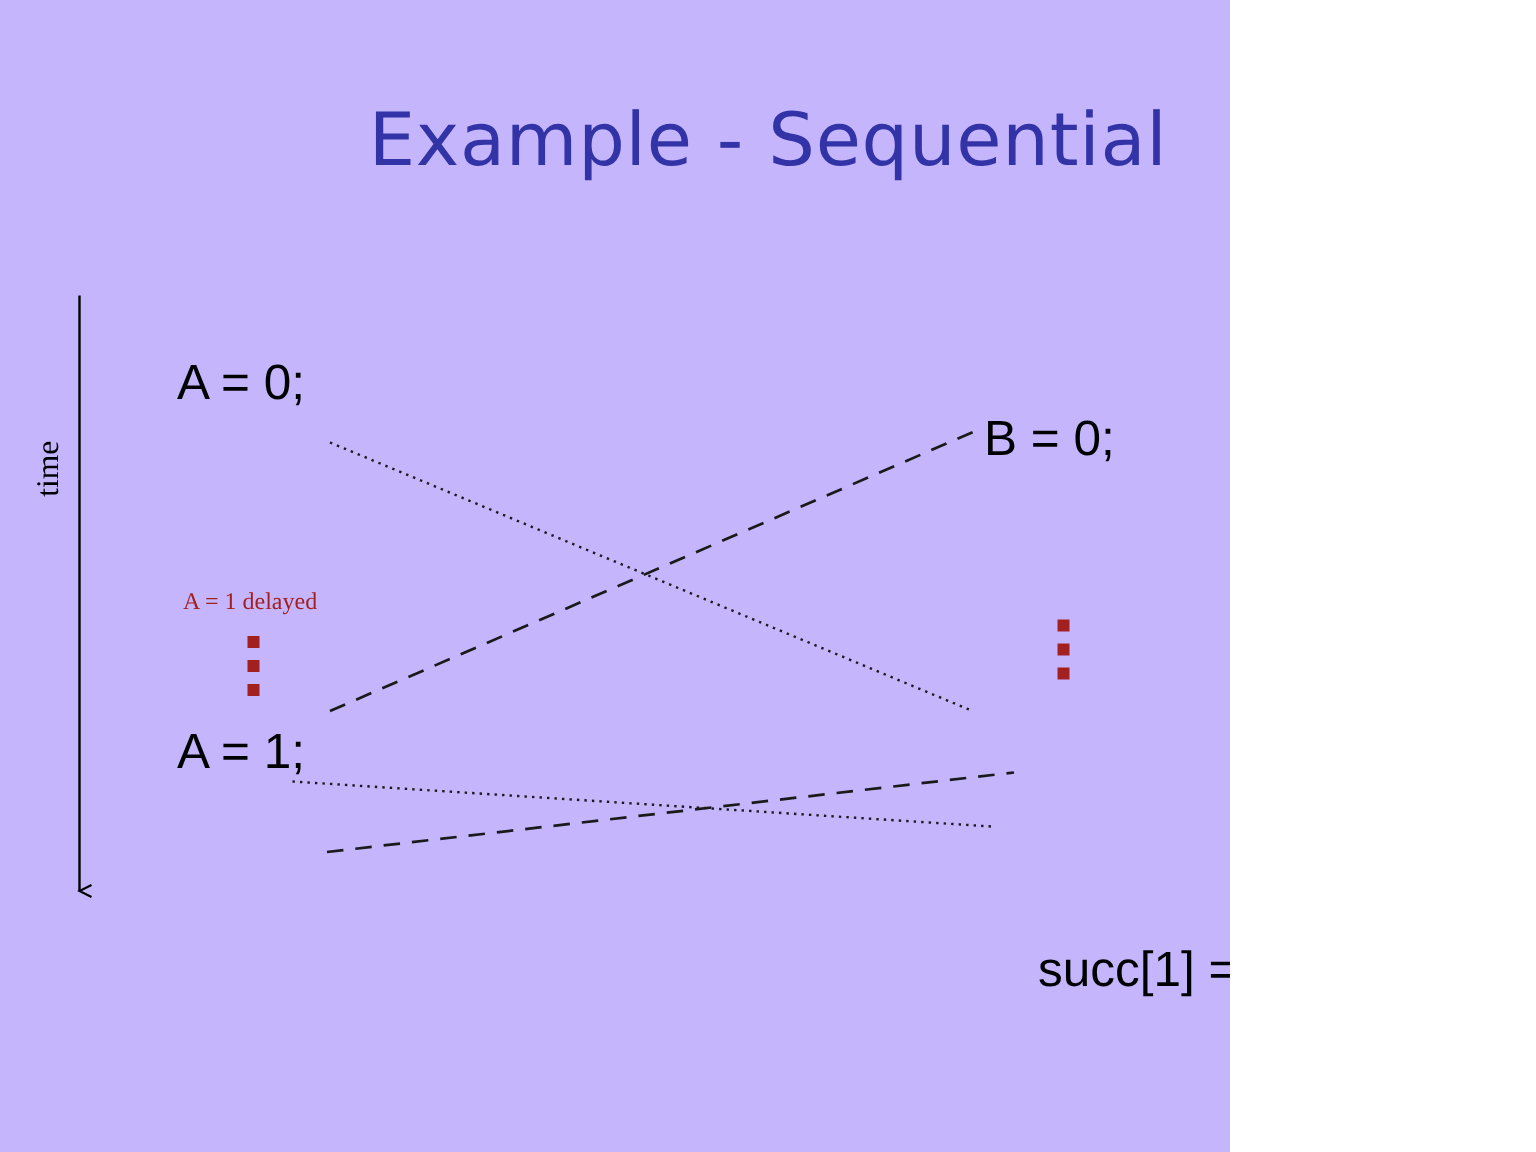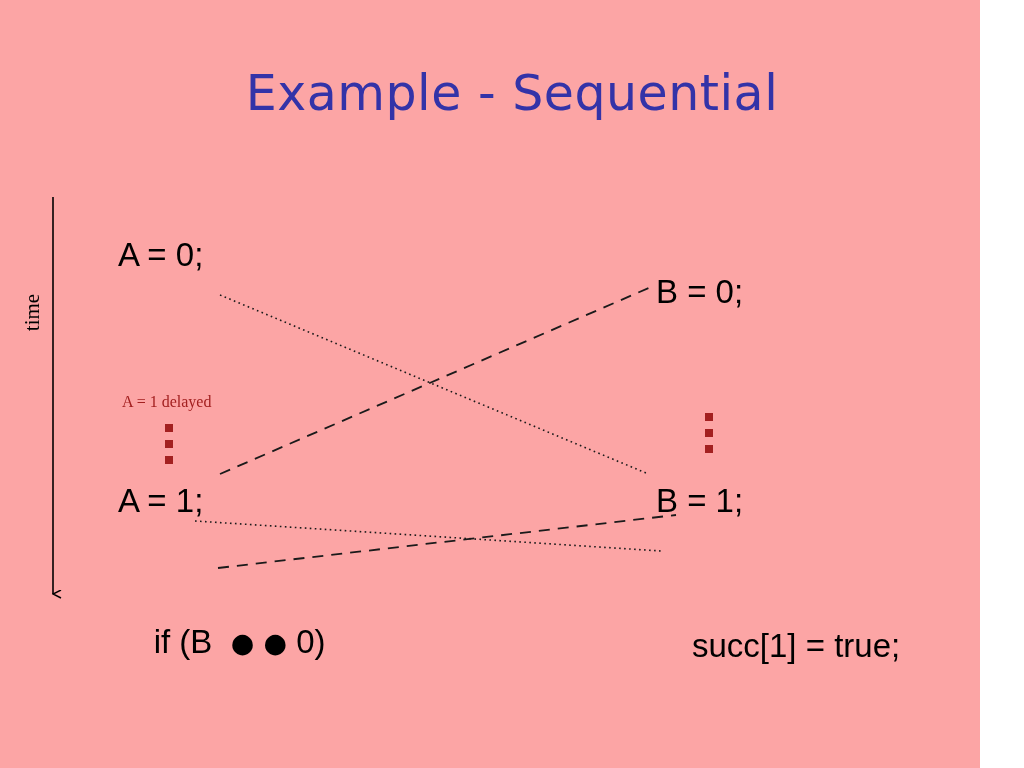--- a/index.html
+++ b/index.html
@@ -2,23 +2,23 @@
 <html><head>
 <meta charset="utf-8">
 <style>
   html, body {
     margin: 0;
     padding: 0;
     background: #ffffff;
   }
   #slide {
     position: relative;
-    width: 980px;
+    width: 820px;
     height: 768px;
-    background: #fca5a5;
+    background: #c4b5fd;
     overflow: hidden;
     font-family: "Liberation Sans", sans-serif;
   }
 
   
   #title {
     position: absolute;
     left: 160px;
     top: 64px;
     width: 704px;
@@ -129,32 +129,28 @@
   <div class="delayed" style="left:122px; top:393px;">A = 1 delayed</div>
 
   <div class="dotcol" style="left:165px; top:424px;">
     <i></i>
     <i></i>
     <i></i>
   </div>
 
   <div class="stmt" style="left:118px; top:470px;">A = 1;</div>
 
-  <div class="stmt" style="left:117px; top:573px;">
-    <span>if (B</span><span>&nbsp;&nbsp;</span><span class="bullet">●</span><span>&nbsp;</span><span class="bullet">●</span><span>&nbsp;</span><span>0)</span>
-  </div>
 
 
   <div class="stmt" style="left:656px; top:261px;">B = 0;</div>
 
 
   <div class="dotcol" style="left:705px; top:413px;">
     <i></i>
     <i></i>
     <i></i>
   </div>
 
-  <div class="stmt" style="left:656px; top:470px;">B = 1;</div>
 
 
   <div class="stmt" style="left:692px; top:615px;">succ[1] = true;</div>
 
 </div>
 
 </body></html>

